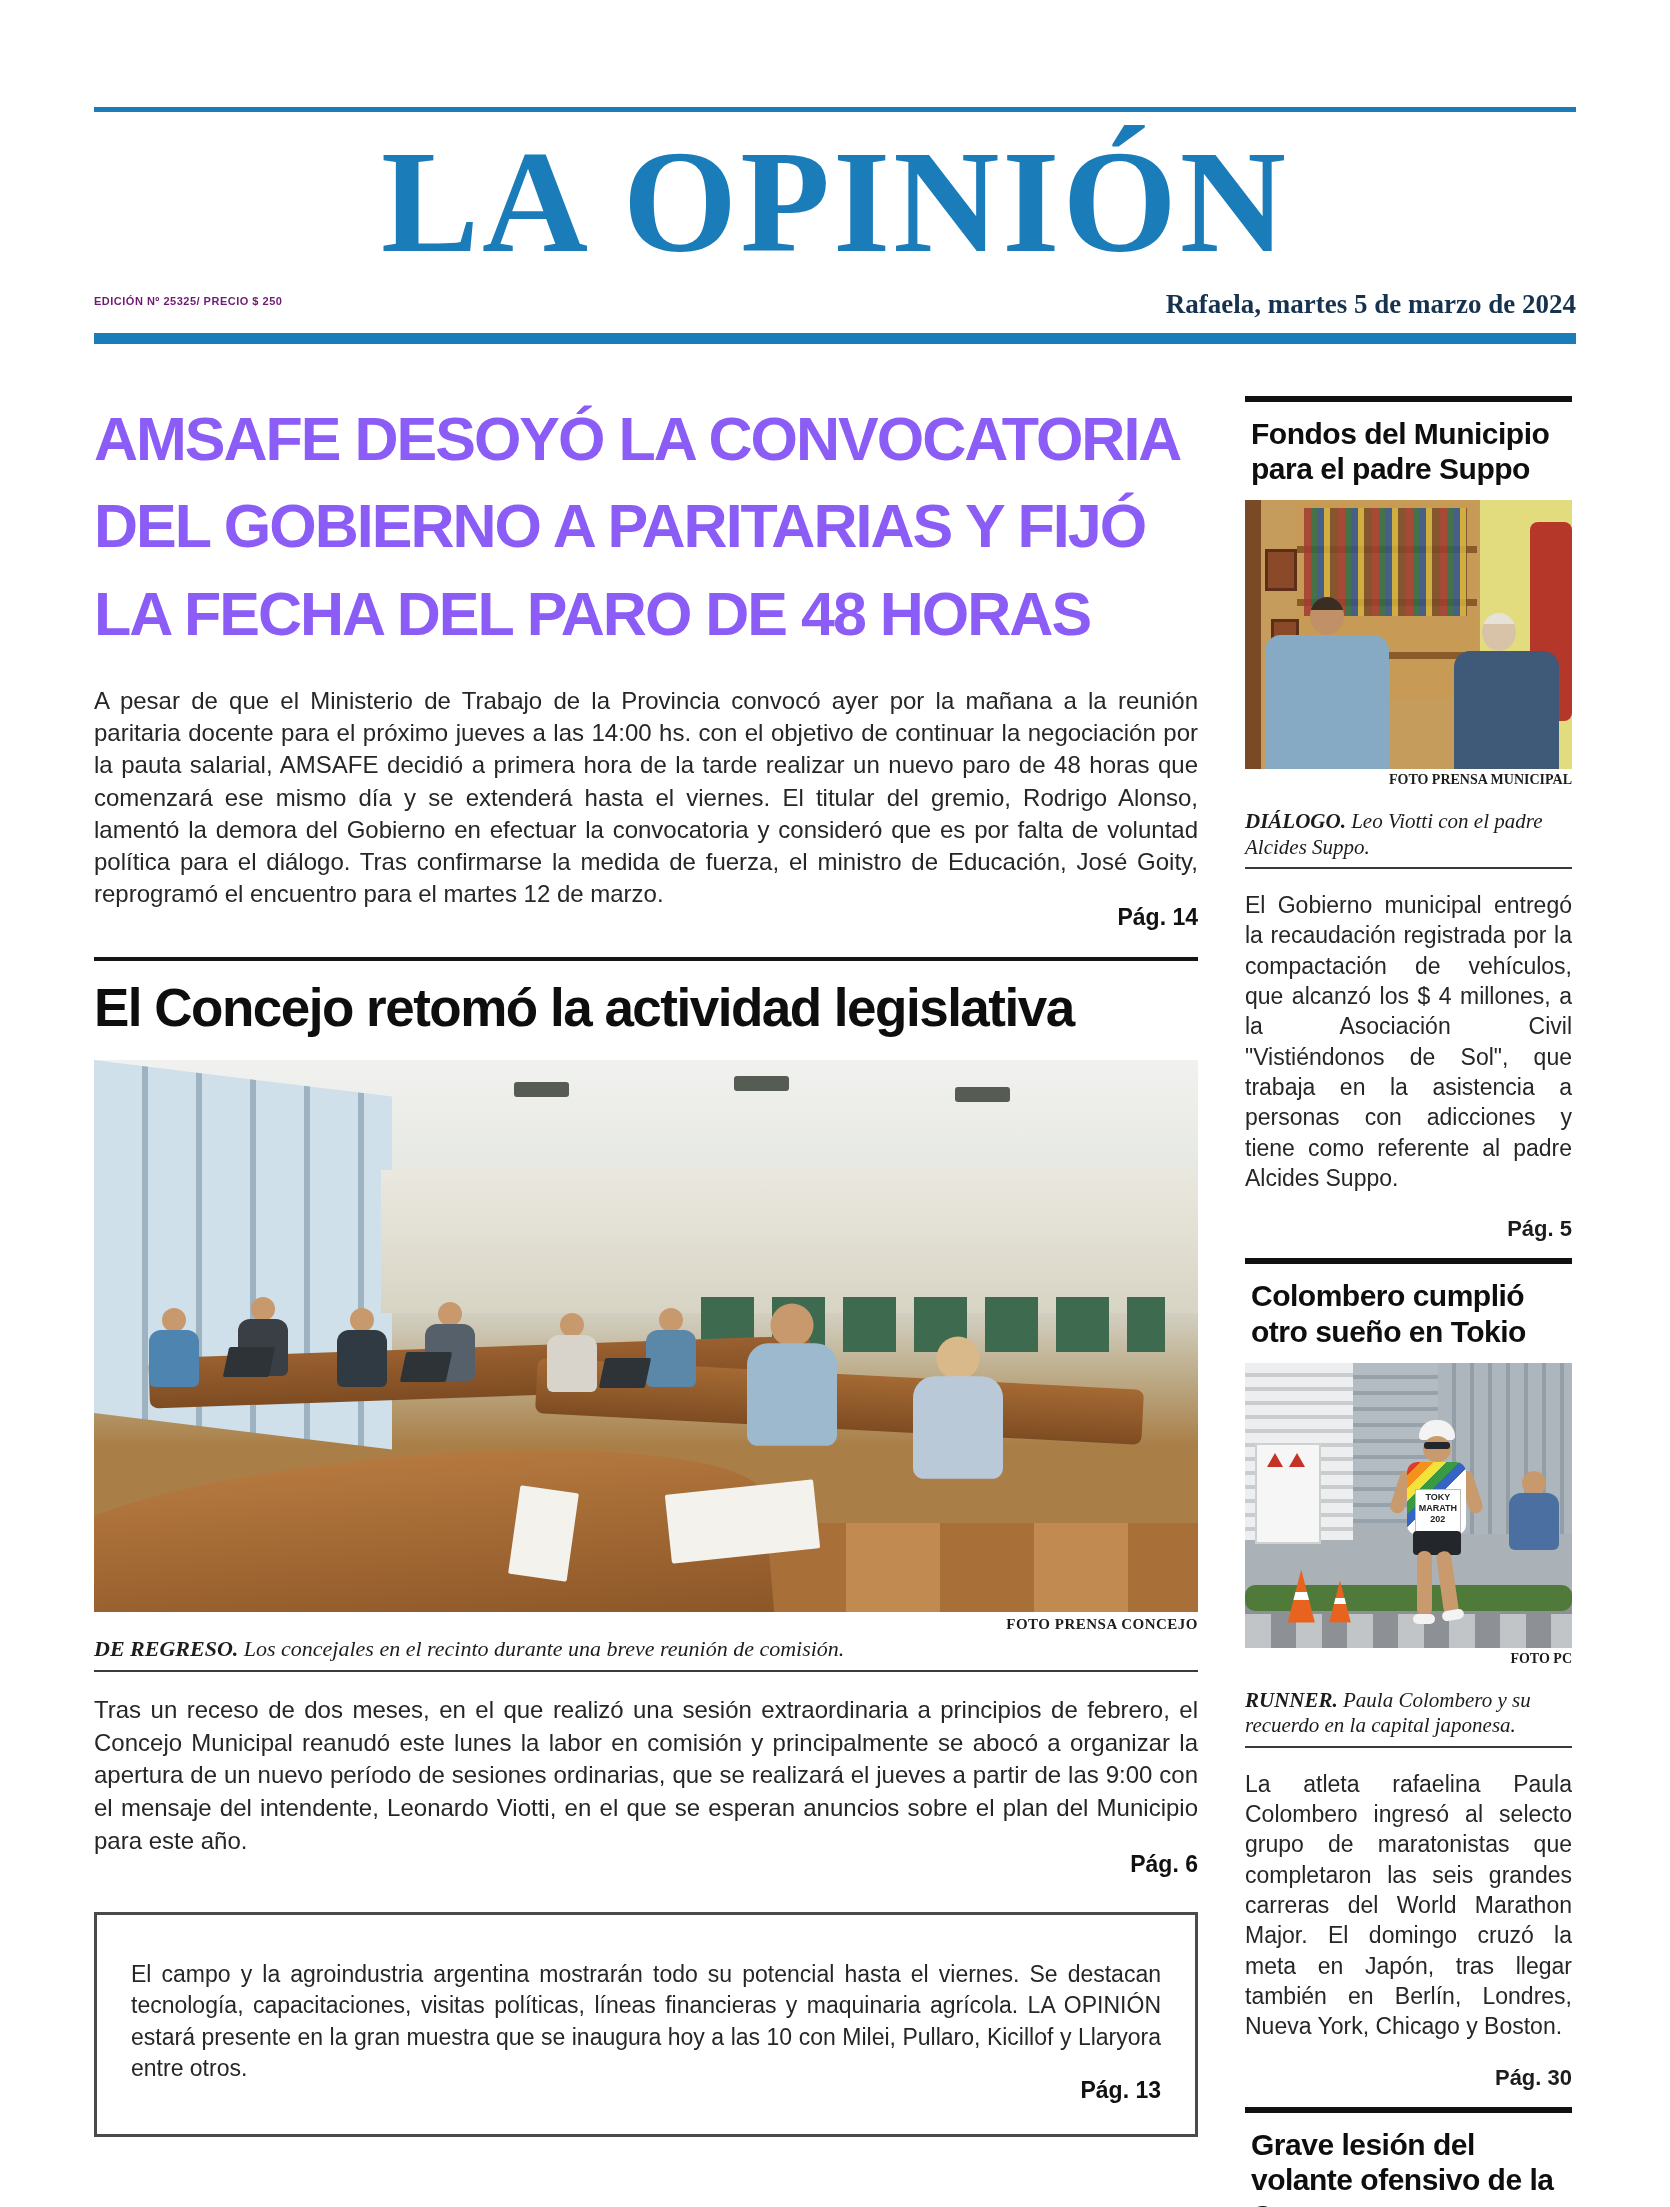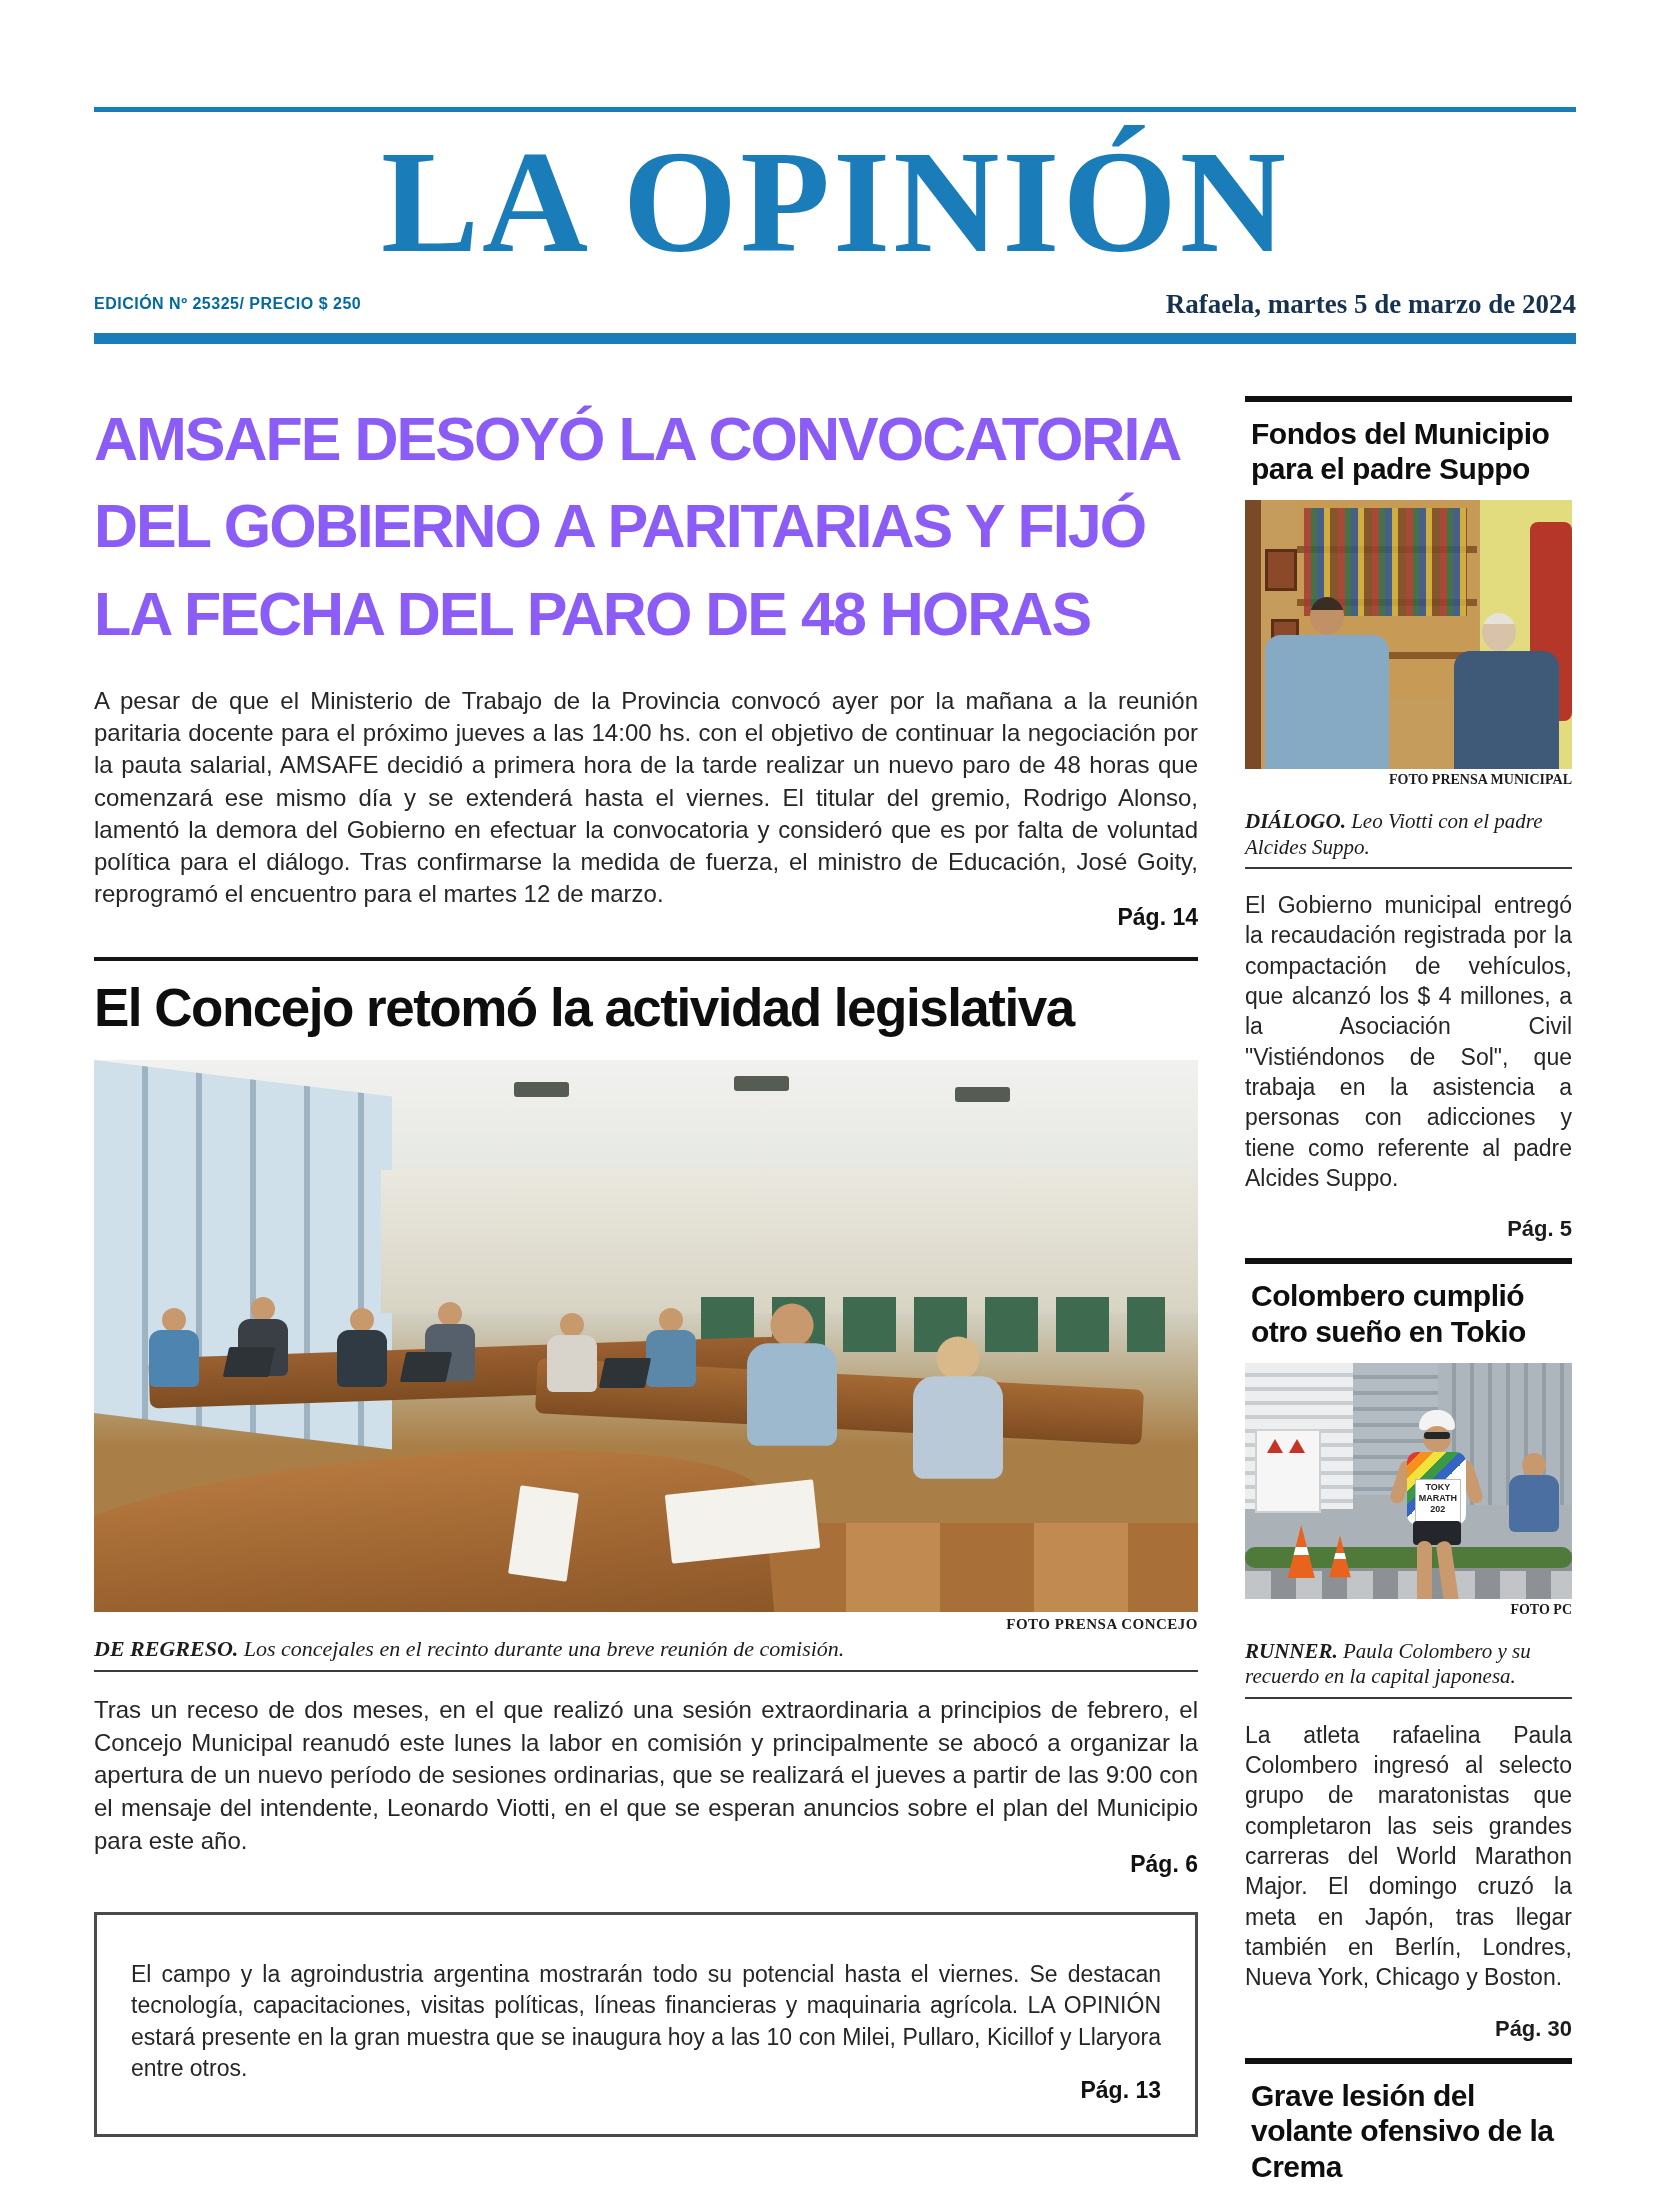--- a/index.html
+++ b/index.html
@@ -5,21 +5,21 @@
   html,body{margin:0;padding:0;background:#ffffff;}
   .page{position:relative;width:1670px;height:2208px;background:#fff;overflow:hidden;
         font-family:"Liberation Sans",sans-serif;color:#1c1c1c;}
   .inner{padding:16px 94px;}
 
   
   .top-rule{height:5px;background:#1b7cba;margin-top:91px;}
   .masthead-title{text-align:center;font-family:"Liberation Serif",serif;font-weight:700;
         font-size:147px;line-height:1.12;color:#1b7cba;letter-spacing:3px;margin-top:8px;}
   .masthead-info{position:relative;height:36px;margin-top:2px;}
-  .edition{position:absolute;left:0;top:8px;font-size:16px;font-weight:700;letter-spacing:0.5px;color:#0369a1;}
+  .edition{position:absolute;left:0;top:8px;font-size:11px;font-weight:700;letter-spacing:0.5px;color:#701a75;}
   .dateline{position:absolute;left:8px;right:0;top:2px;text-align:right;
         font-family:"Liberation Serif",serif;font-weight:700;font-size:27px;color:#16324f;}
   .blue-bar{height:11px;background:#1b7cba;margin-top:10px;}
 
   
   .content{display:grid;grid-template-columns:1104px 327px;column-gap:47px;padding:0 94px;margin-top:36px;}
 
   
   .main-headline div{font-weight:700;font-size:61px;line-height:1.44;letter-spacing:-2px;color:#8b5cf6;white-space:nowrap;}
   .lede{font-size:24px;line-height:1.34;text-align:justify;color:#262626;margin-top:26px;}
@@ -81,21 +81,21 @@
   .pm-shelf{position:absolute;left:16%;top:0;width:55%;height:74%;
      background:repeating-linear-gradient(180deg,#c79a55 0 46px,#8a5a28 46px 53px);}
   .pm-books{position:absolute;left:18%;top:3%;width:50%;height:40%;opacity:.85;
      background:repeating-linear-gradient(90deg,#a23b32 0 7px,#2e6b46 7px 13px,#31548f 13px 20px,#d1b13c 20px 26px,#7a4a26 26px 34px);}
   .pm-frame{position:absolute;background:#8a4a2a;border:3px solid #5e2f18;}
   .pm-red{position:absolute;right:0;top:8%;width:13%;height:74%;background:#b5372a;border-radius:8px;}
   .pm-head{position:absolute;border-radius:50%;}
   .pm-torso{position:absolute;border-radius:16px 16px 0 0;}
 
   
-  .photo-tokyo{position:relative;height:236px;overflow:hidden;
+  .photo-tokyo{position:relative;height:285px;overflow:hidden;
      background:linear-gradient(180deg,#e6e9eb 0 55%,#aab2b8 55% 80%,#8d9196 80% 100%);}
   .pt-bldg{position:absolute;top:0;}
   .pt-b1{left:0;width:33%;height:62%;background:repeating-linear-gradient(180deg,#eceeef 0 10px,#c9cdd0 10px 14px);}
   .pt-b2{left:33%;width:26%;height:56%;background:repeating-linear-gradient(180deg,#b4bcc3 0 12px,#98a2aa 12px 16px);}
   .pt-b3{right:0;width:41%;height:60%;background:repeating-linear-gradient(90deg,#aeb6bd 0 14px,#939ea7 14px 18px);}
   .pt-bush{position:absolute;bottom:13%;left:0;width:100%;height:9%;background:#4f7a3a;border-radius:10px;}
   .pt-cross{position:absolute;bottom:0;height:12%;width:100%;opacity:.7;
      background:repeating-linear-gradient(90deg,#d8dadb 0 26px,#8d9196 26px 51px);}
   .pt-sign{position:absolute;background:#f5f6f5;border:2px solid #cfd1cf;}
   .pt-arrow{position:absolute;width:0;height:0;border-left:8px solid transparent;border-right:8px solid transparent;border-bottom:14px solid #c43325;}

